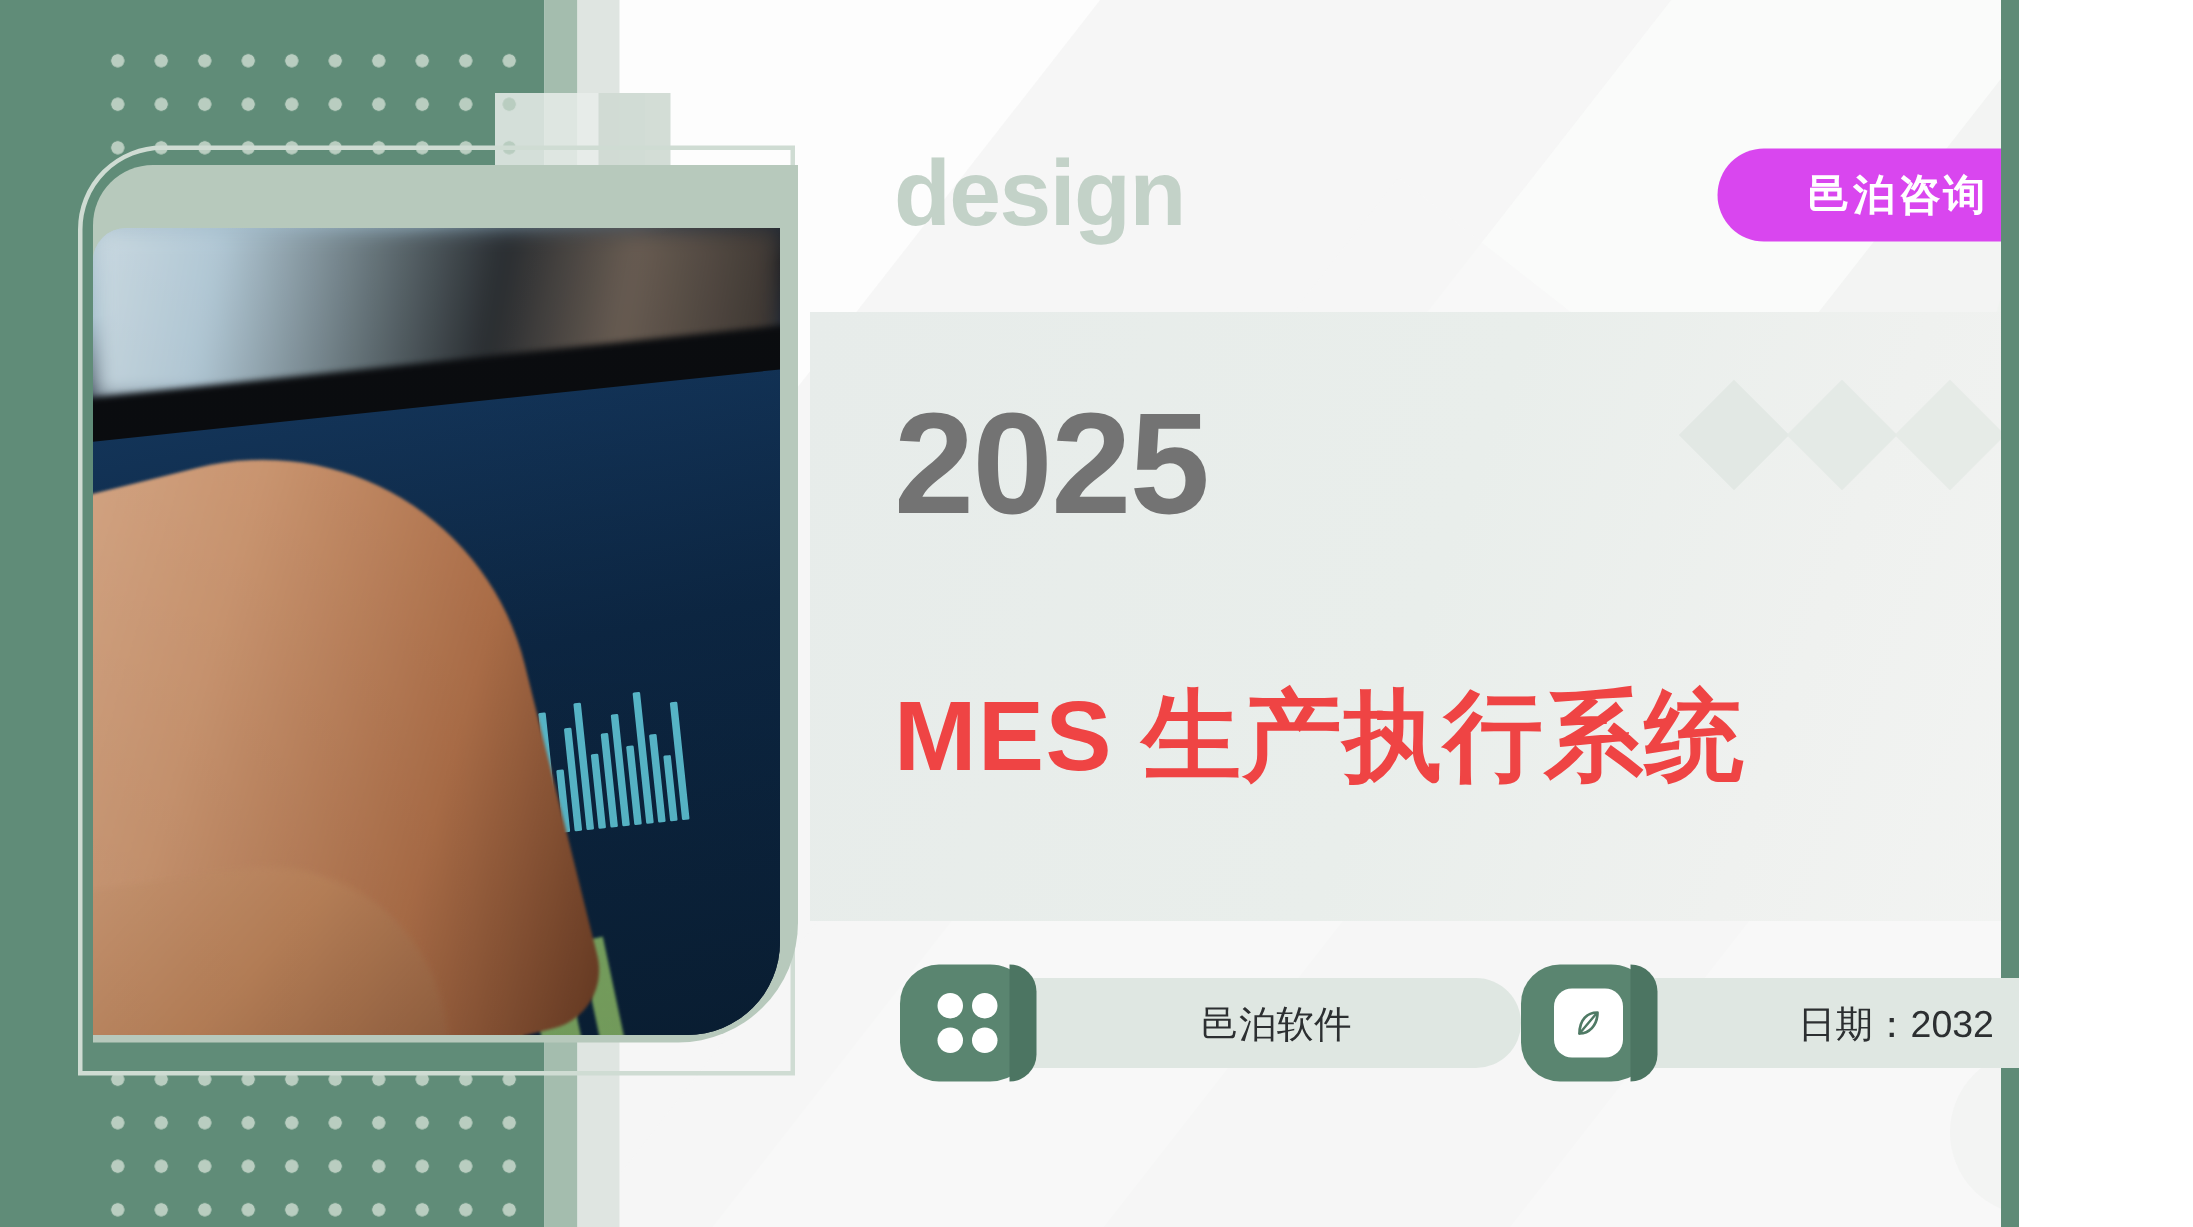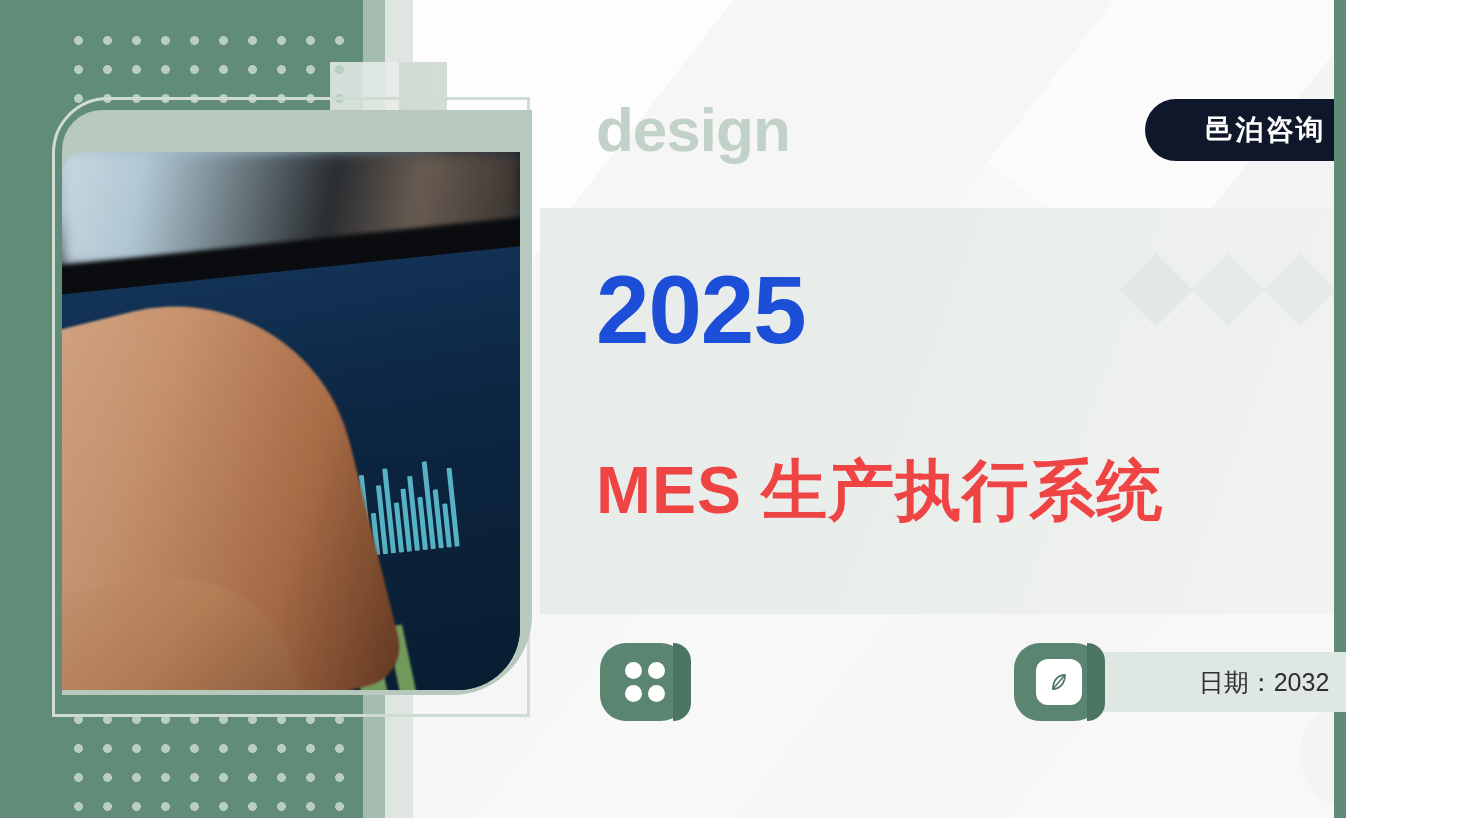--- a/index.html
+++ b/index.html
@@ -122,32 +122,32 @@
     background:linear-gradient(110deg,#e7ecea 0%, #e9eeeb 45%, #eff1ef 70%, #f4f5f4 100%);
   }
 
   
   .design-word {
     position:absolute; left:596px; top:94px;
     font-size:62px; font-weight:bold; color:#c3d2c8; letter-spacing:-1px;
   }
   .year-word {
     position:absolute; left:596px; top:255px;
-    font-size:96px; font-weight:bold; color:#1d4ed8; letter-spacing:-1px;text-align:right;
+    font-size:96px; font-weight:bold; color:#737373; letter-spacing:-1px;text-align:right;
   }
   .main-title {
     position:absolute; left:596px; top:446px;
     font-size:66px; font-weight:bold; color:#ef4444; letter-spacing:1px;
     white-space:nowrap;
   }
 
   
   .brand-badge {
     position:absolute; left:1145px; top:99px; width:241px; height:62px;
-    background:#0f172a; border-radius:31px;
+    background:#d946ef; border-radius:31px;
     display:flex; align-items:center; justify-content:center;
     color:#ffffff; font-size:28px; font-weight:bold; letter-spacing:2px;font-family:Liberation Serif, serif;
   }
 
   
   .diamonds { position:absolute; left:1130px; top:264px; display:flex; gap:20px; }
   .diamond { width:52px; height:52px; background:#e2e8e4; transform:rotate(45deg); }
   .diamond.d2 { background:#e4eae6; }
   .diamond.d3 { background:#e6ebe7; }
   .diamond.d4 { background:#e8edea; }
@@ -295,20 +295,21 @@
 
   <div class="pill-row">
     <div class="pill-icon">
       <div class="flower">
         <i></i>
           <i></i>
           <i></i>
           <i></i>
       </div>
     </div>
+    <div class="pill-body">邑泊软件</div>
   </div>
 
   <div class="pill-row second">
     <div class="pill-icon">
       <div class="leaf-box">
         <svg width="28" height="28" viewBox="0 0 28 28">
           <path d="M20 7 C20 16, 14 21, 8 21 C8 12, 13 7, 20 7 Z" fill="none" stroke="#4f7a65" stroke-width="1.8" stroke-linejoin="round"></path>
           <path d="M8 21 L19 8" fill="none" stroke="#4f7a65" stroke-width="1.6" stroke-linecap="round"></path>
         </svg>
       </div>

